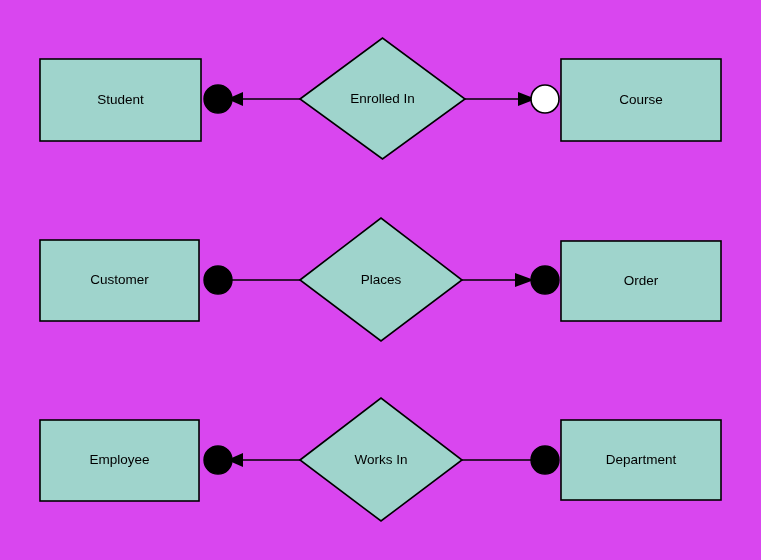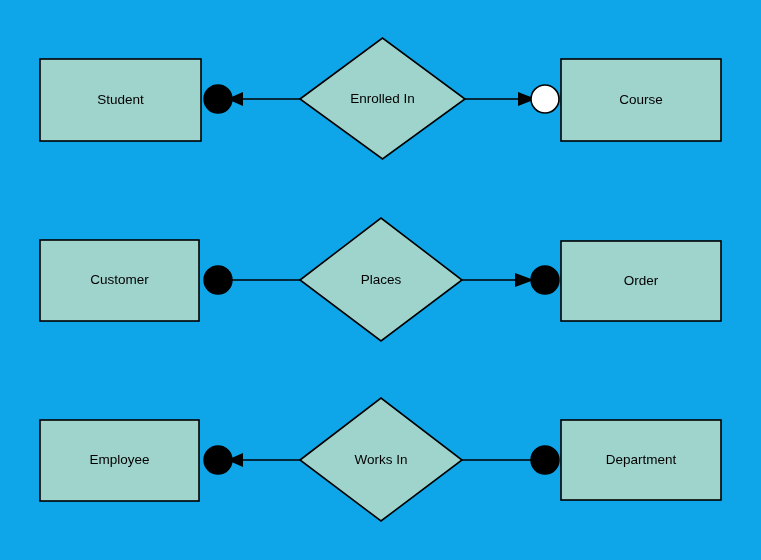--- a/index.html
+++ b/index.html
@@ -55,21 +55,21 @@
     font-size: 13.5px;
     fill: #000000;
     text-anchor: middle;
     dominant-baseline: middle;
     pointer-events: none;
   }
 </style>
 </head>
 <body>
 
-<div id="canvas" style="background: #0ea5e9;">
+<div id="canvas" style="background: #d946ef;">
 <svg viewBox="0 0 761 560" xmlns="http://www.w3.org/2000/svg">
 
   <g>
 
     <rect class="entity-rect" x="40" y="59" width="161" height="82" fill="#9FD4CC" stroke="#000000"></rect>
     <text class="node-label" x="120.5" y="100" fill="#000000">Student</text>
 
     <line class="edge-line" x1="232" y1="99" x2="300" y2="99"></line>
 
     <polygon class="arrow-head" points="227,99 243,92 243,106"></polygon>

